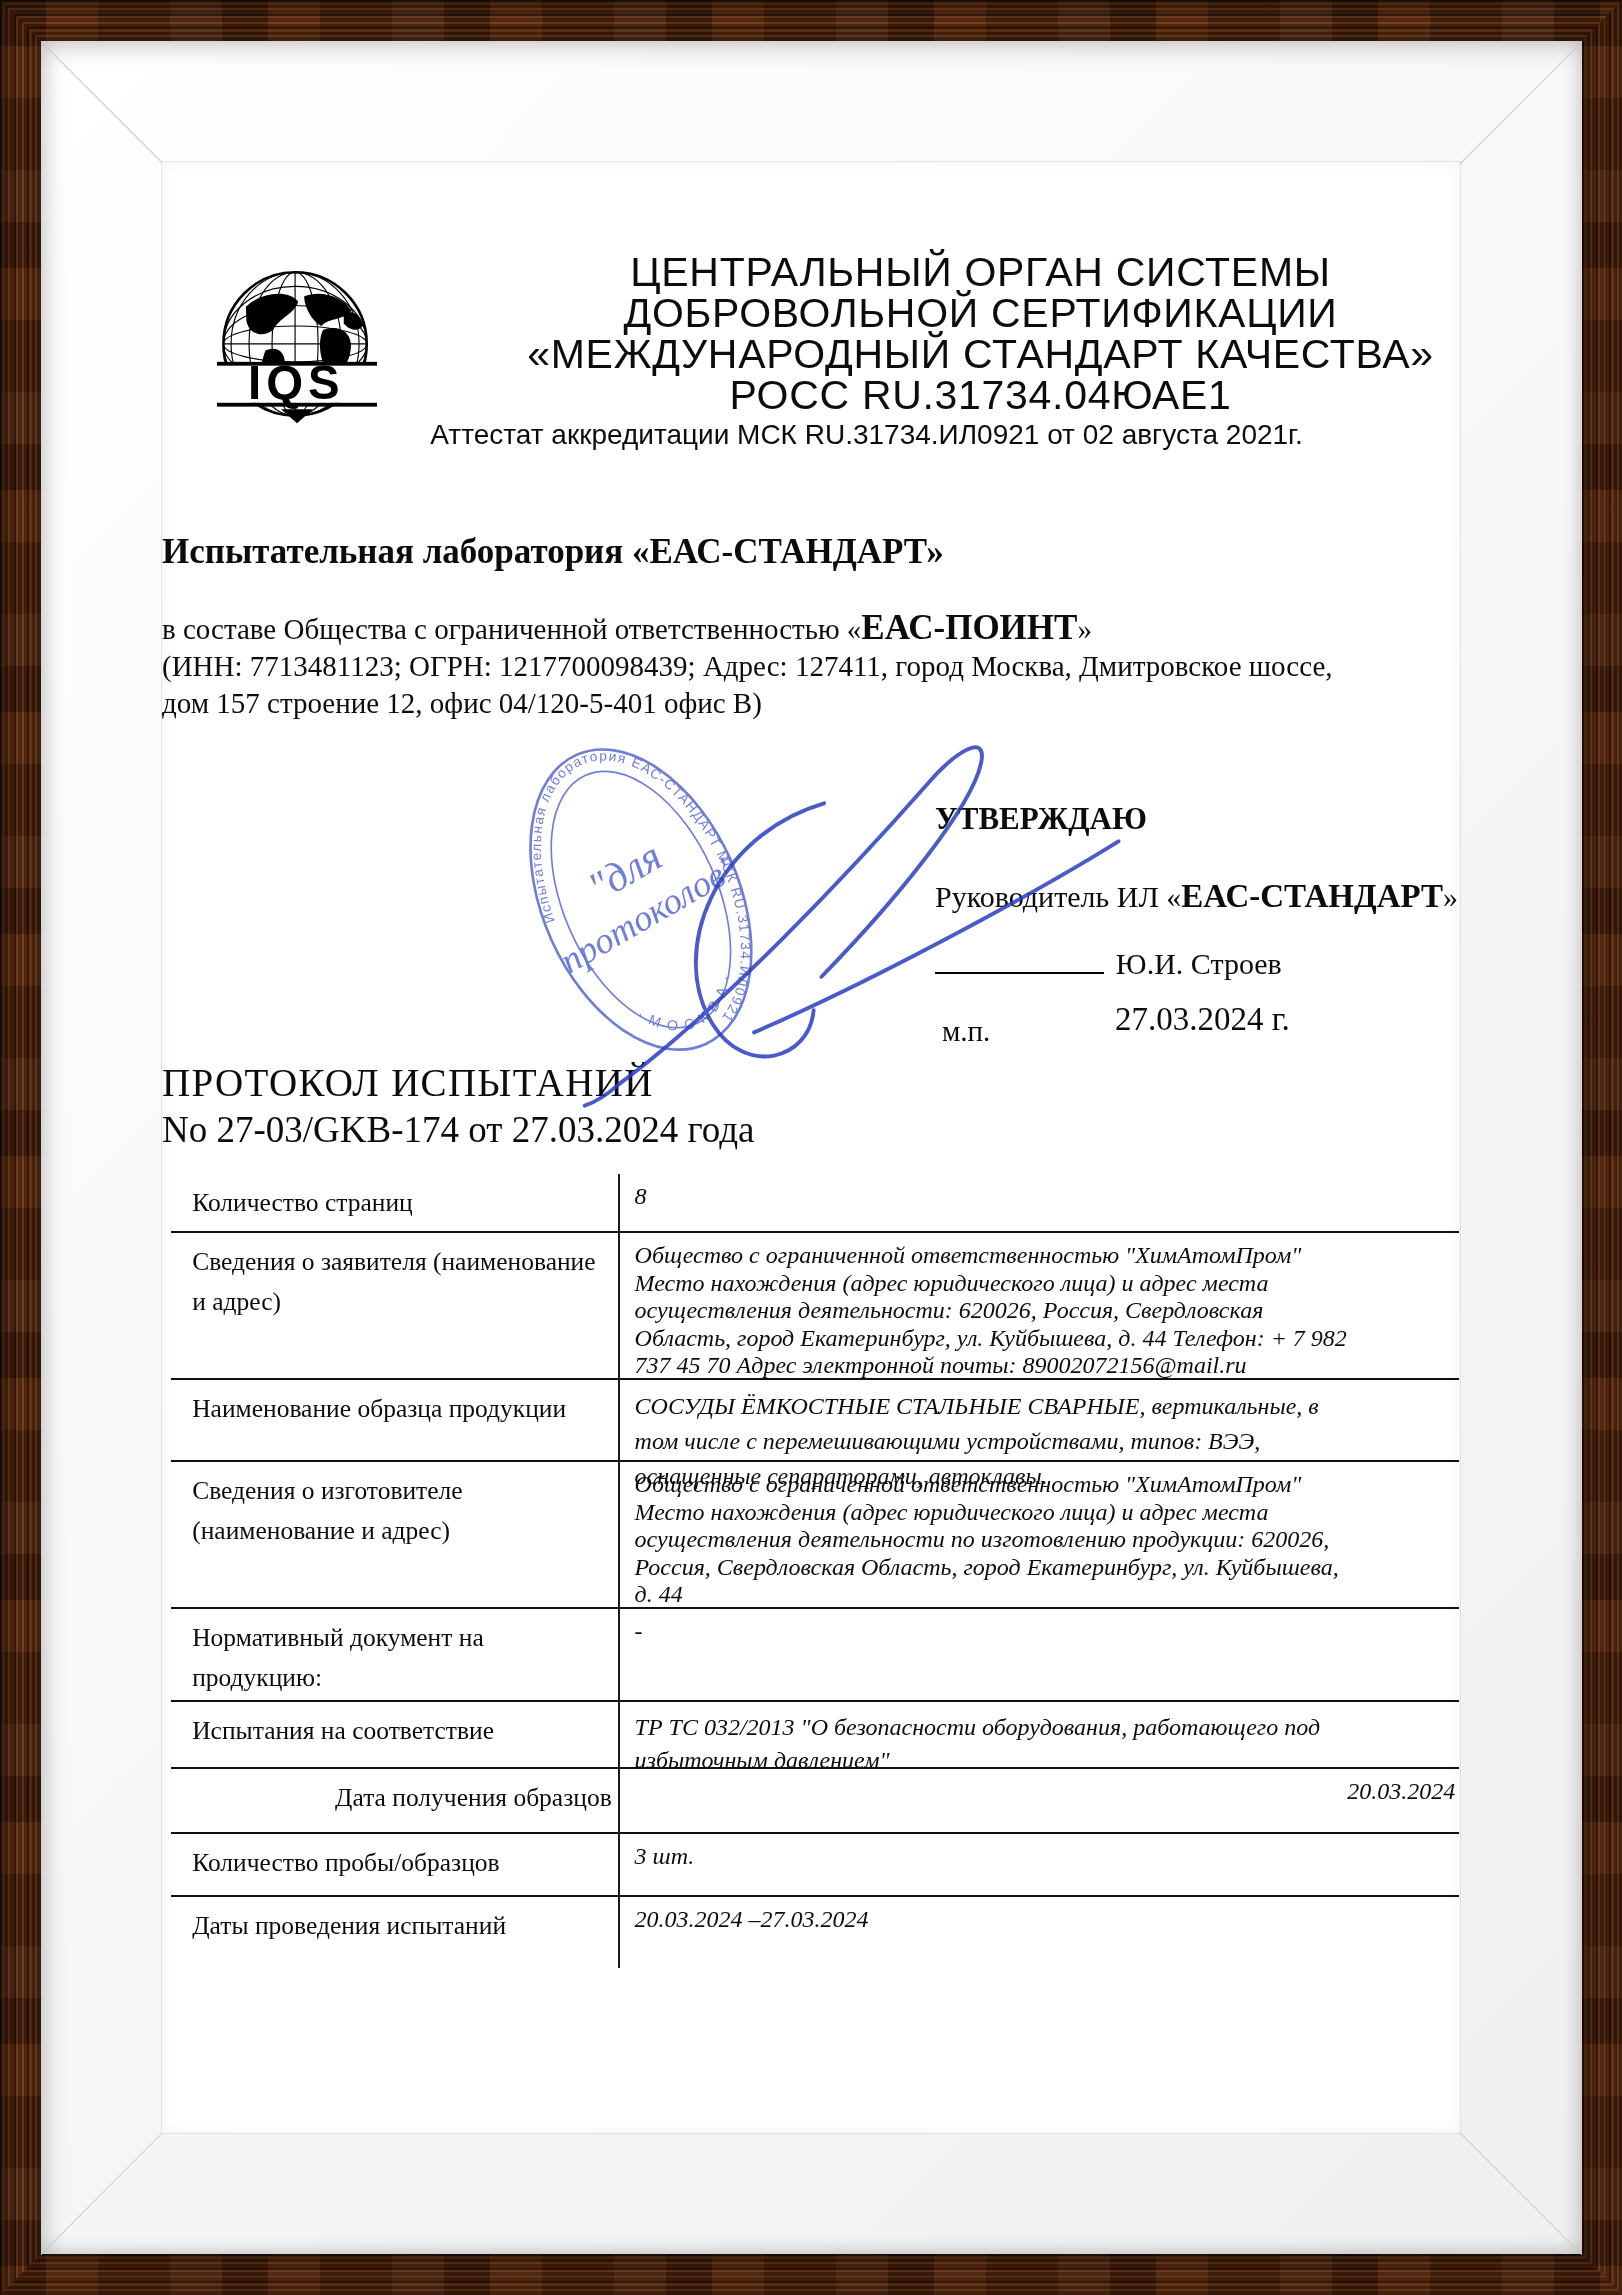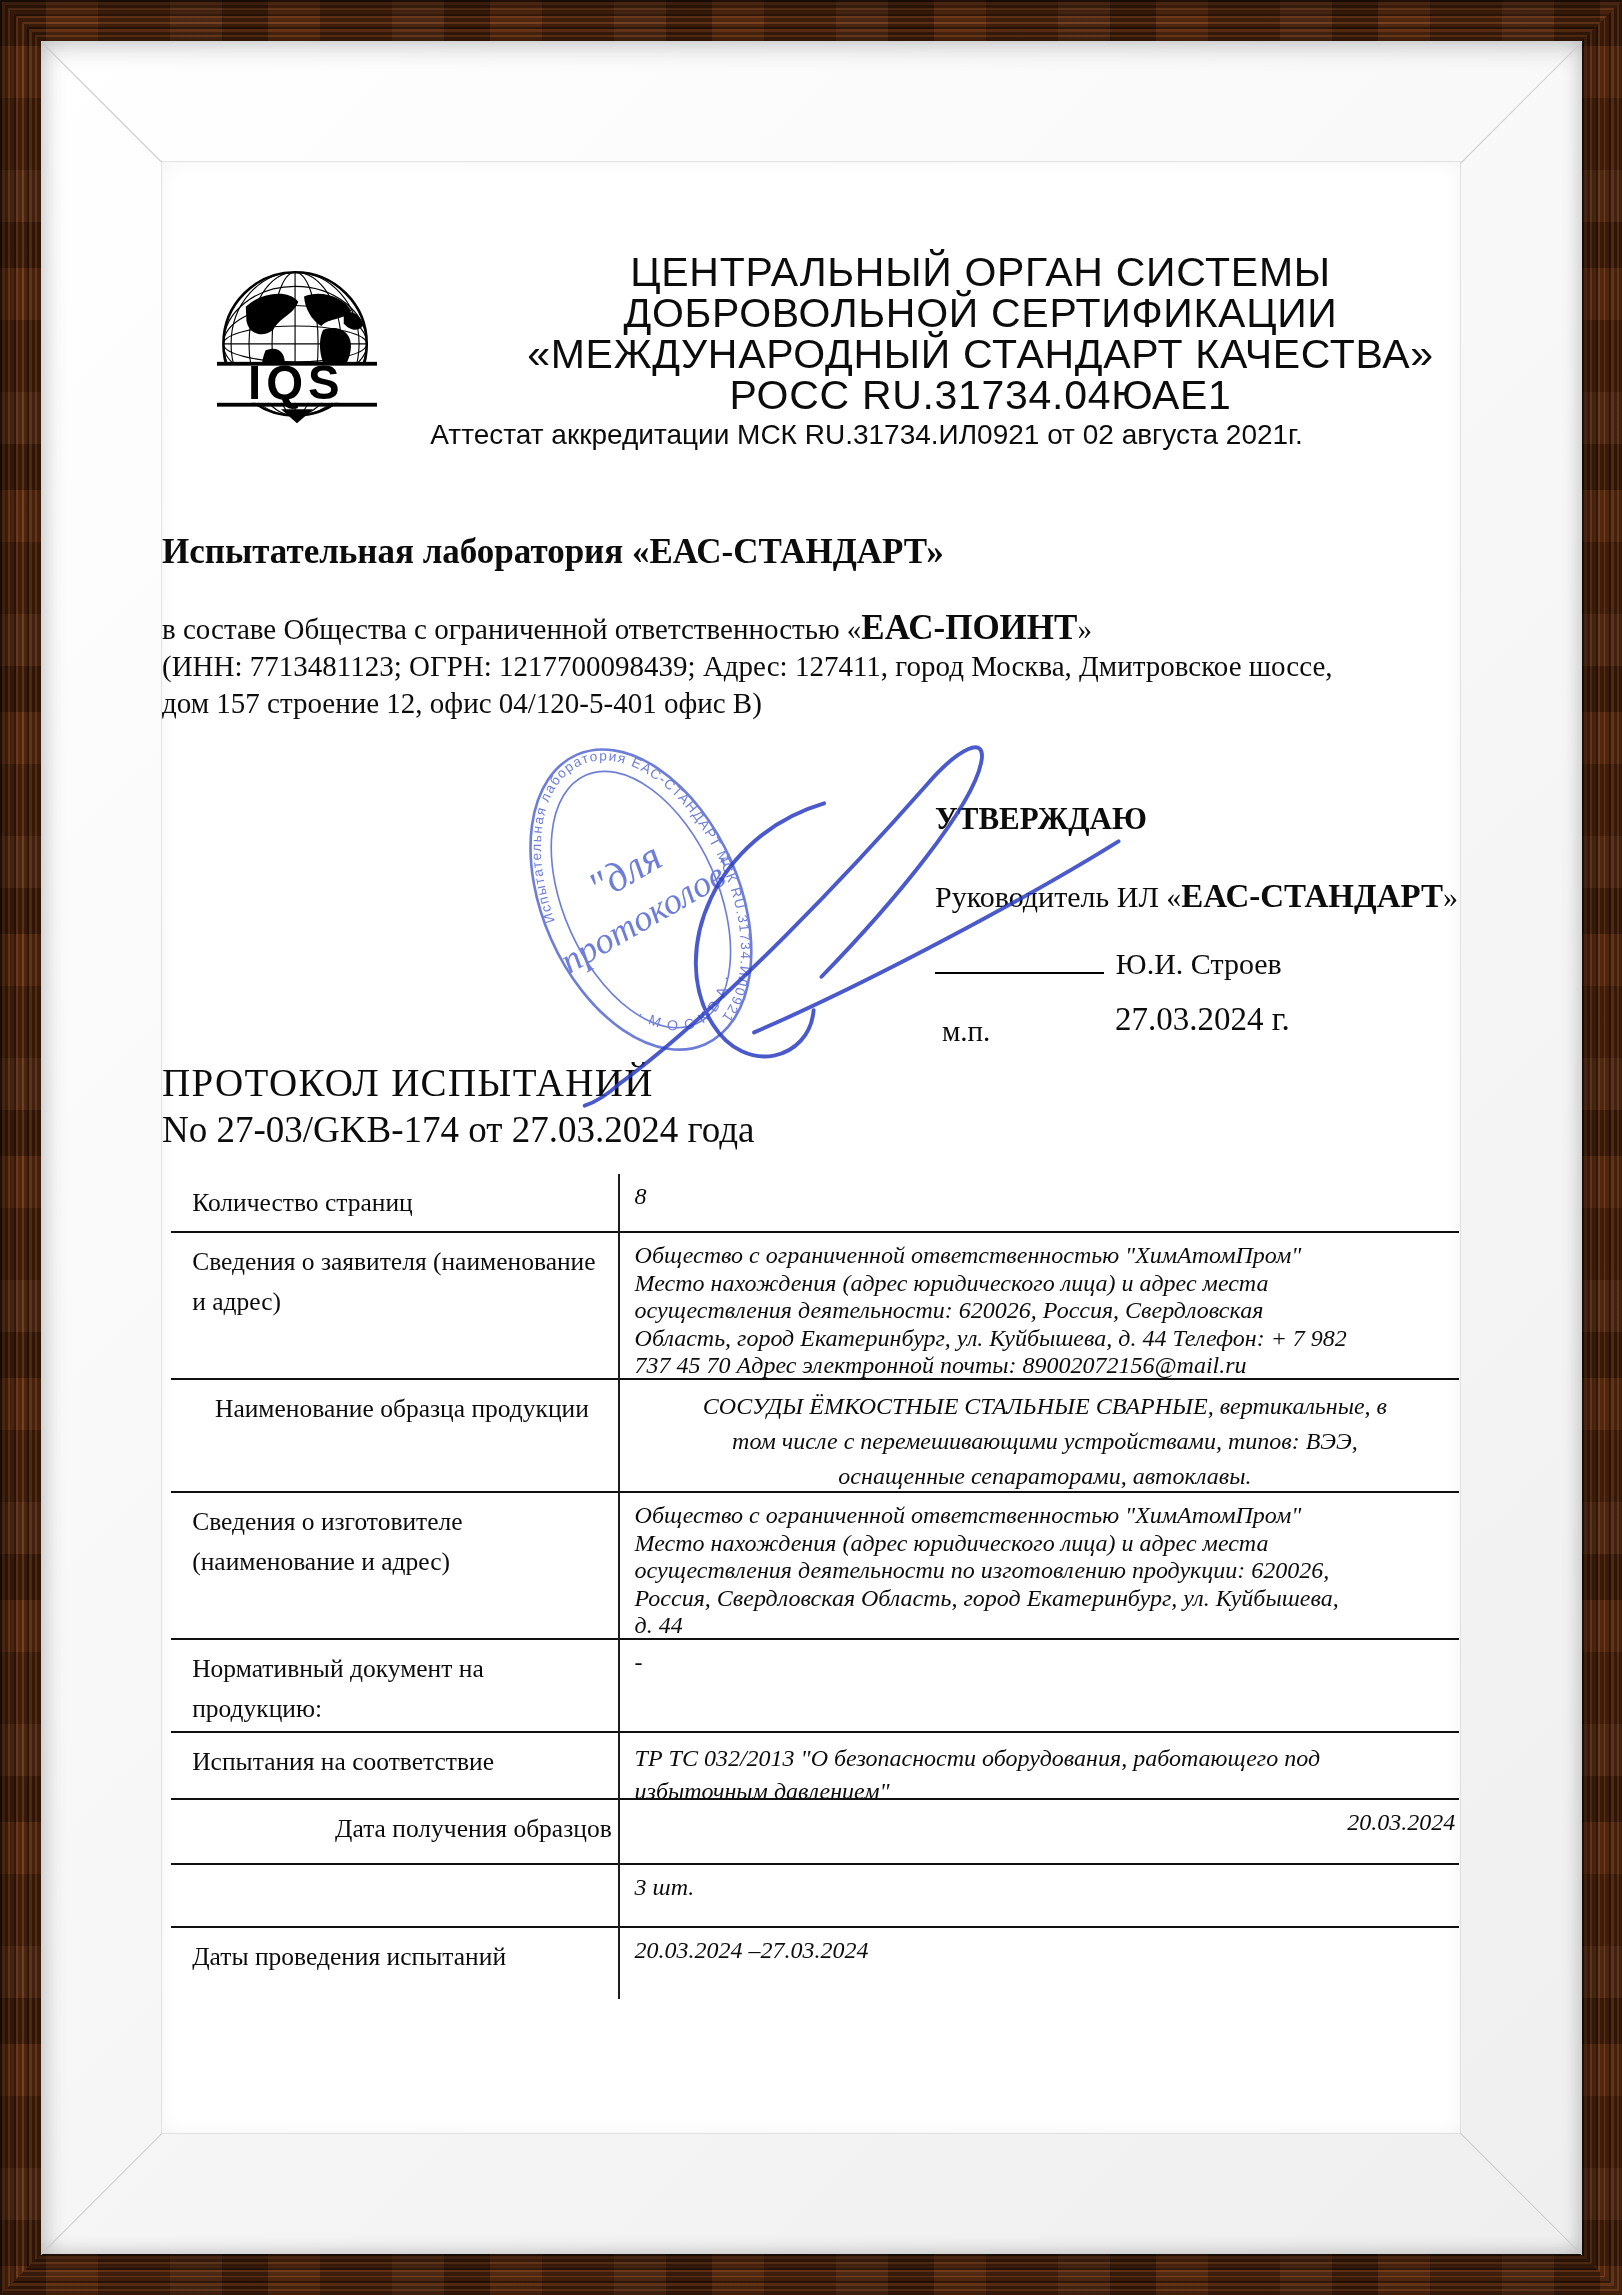--- a/index.html
+++ b/index.html
@@ -61,21 +61,21 @@
   .mp{left:780px;top:853px;font-size:29px;}
   .adate{left:953px;top:839px;font-size:33px;}
 
   .pr-title{top:898px;font-size:39px;letter-spacing:1.3px;}
   .pr-num{top:946px;font-size:37px;}
 
   
   .tbl{left:9.2px;top:1012px;width:1288px;}
   .trow{position:relative;box-sizing:border-box;border-bottom:2.6px solid #101010;width:100%;display:block;}
   .trow.last{border-bottom:none;}
-  .r0{height:59px;}.r1{height:147px;}.r2{height:113px;text-align:center;}.r3{height:147px;}
+  .r0{height:59px;}.r1{height:147px;}.r2{height:82px;}.r3{height:147px;}
   .r4{height:93px;}.r5{height:67px;}.r6{height:65px;text-align:right;}.r7{height:63px;}.r8{height:71px;}
   .cell-l{position:absolute;left:0;top:0;width:447px;box-sizing:border-box;padding:9.2px 6.5px 0 21px;
           font-size:25.5px;line-height:40px;white-space:pre-line;}
   .cell-v{position:absolute;left:449px;top:0;right:0;box-sizing:border-box;padding:9.2px 3.9px 0 14.4px;
           font-style:italic;font-size:24px;line-height:27.5px;white-space:pre-line;}
   .lh54 .cell-v{line-height:35px;}
   .lh50 .cell-v{line-height:33px;}
   .vline{position:absolute;left:447px;top:0;width:2px;height:100%;background:#1c1c1c;}
 
   .ink{position:absolute;left:0;top:0;width:100%;height:100%;pointer-events:none;}
@@ -190,20 +190,21 @@
       <div class="trow r5 lh50">
         <div class="cell-l">Испытания на соответствие</div>
         <div class="cell-v">ТР ТС 032/2013 "О безопасности оборудования, работающего под
 избыточным давлением"</div>
       </div>
       <div class="trow r6">
         <div class="cell-l">Дата получения образцов</div>
         <div class="cell-v">20.03.2024</div>
       </div>
       <div class="trow r7">
+        <div class="cell-l">Количество пробы/образцов</div>
         <div class="cell-v">3 шт.</div>
       </div>
       <div class="trow r8 last">
         <div class="cell-l">Даты проведения испытаний</div>
         <div class="cell-v">20.03.2024 –27.03.2024</div>
       </div>
       <div class="vline"></div>
     </div>
 
     <svg class="ink" viewBox="0 0 1984 3012">

